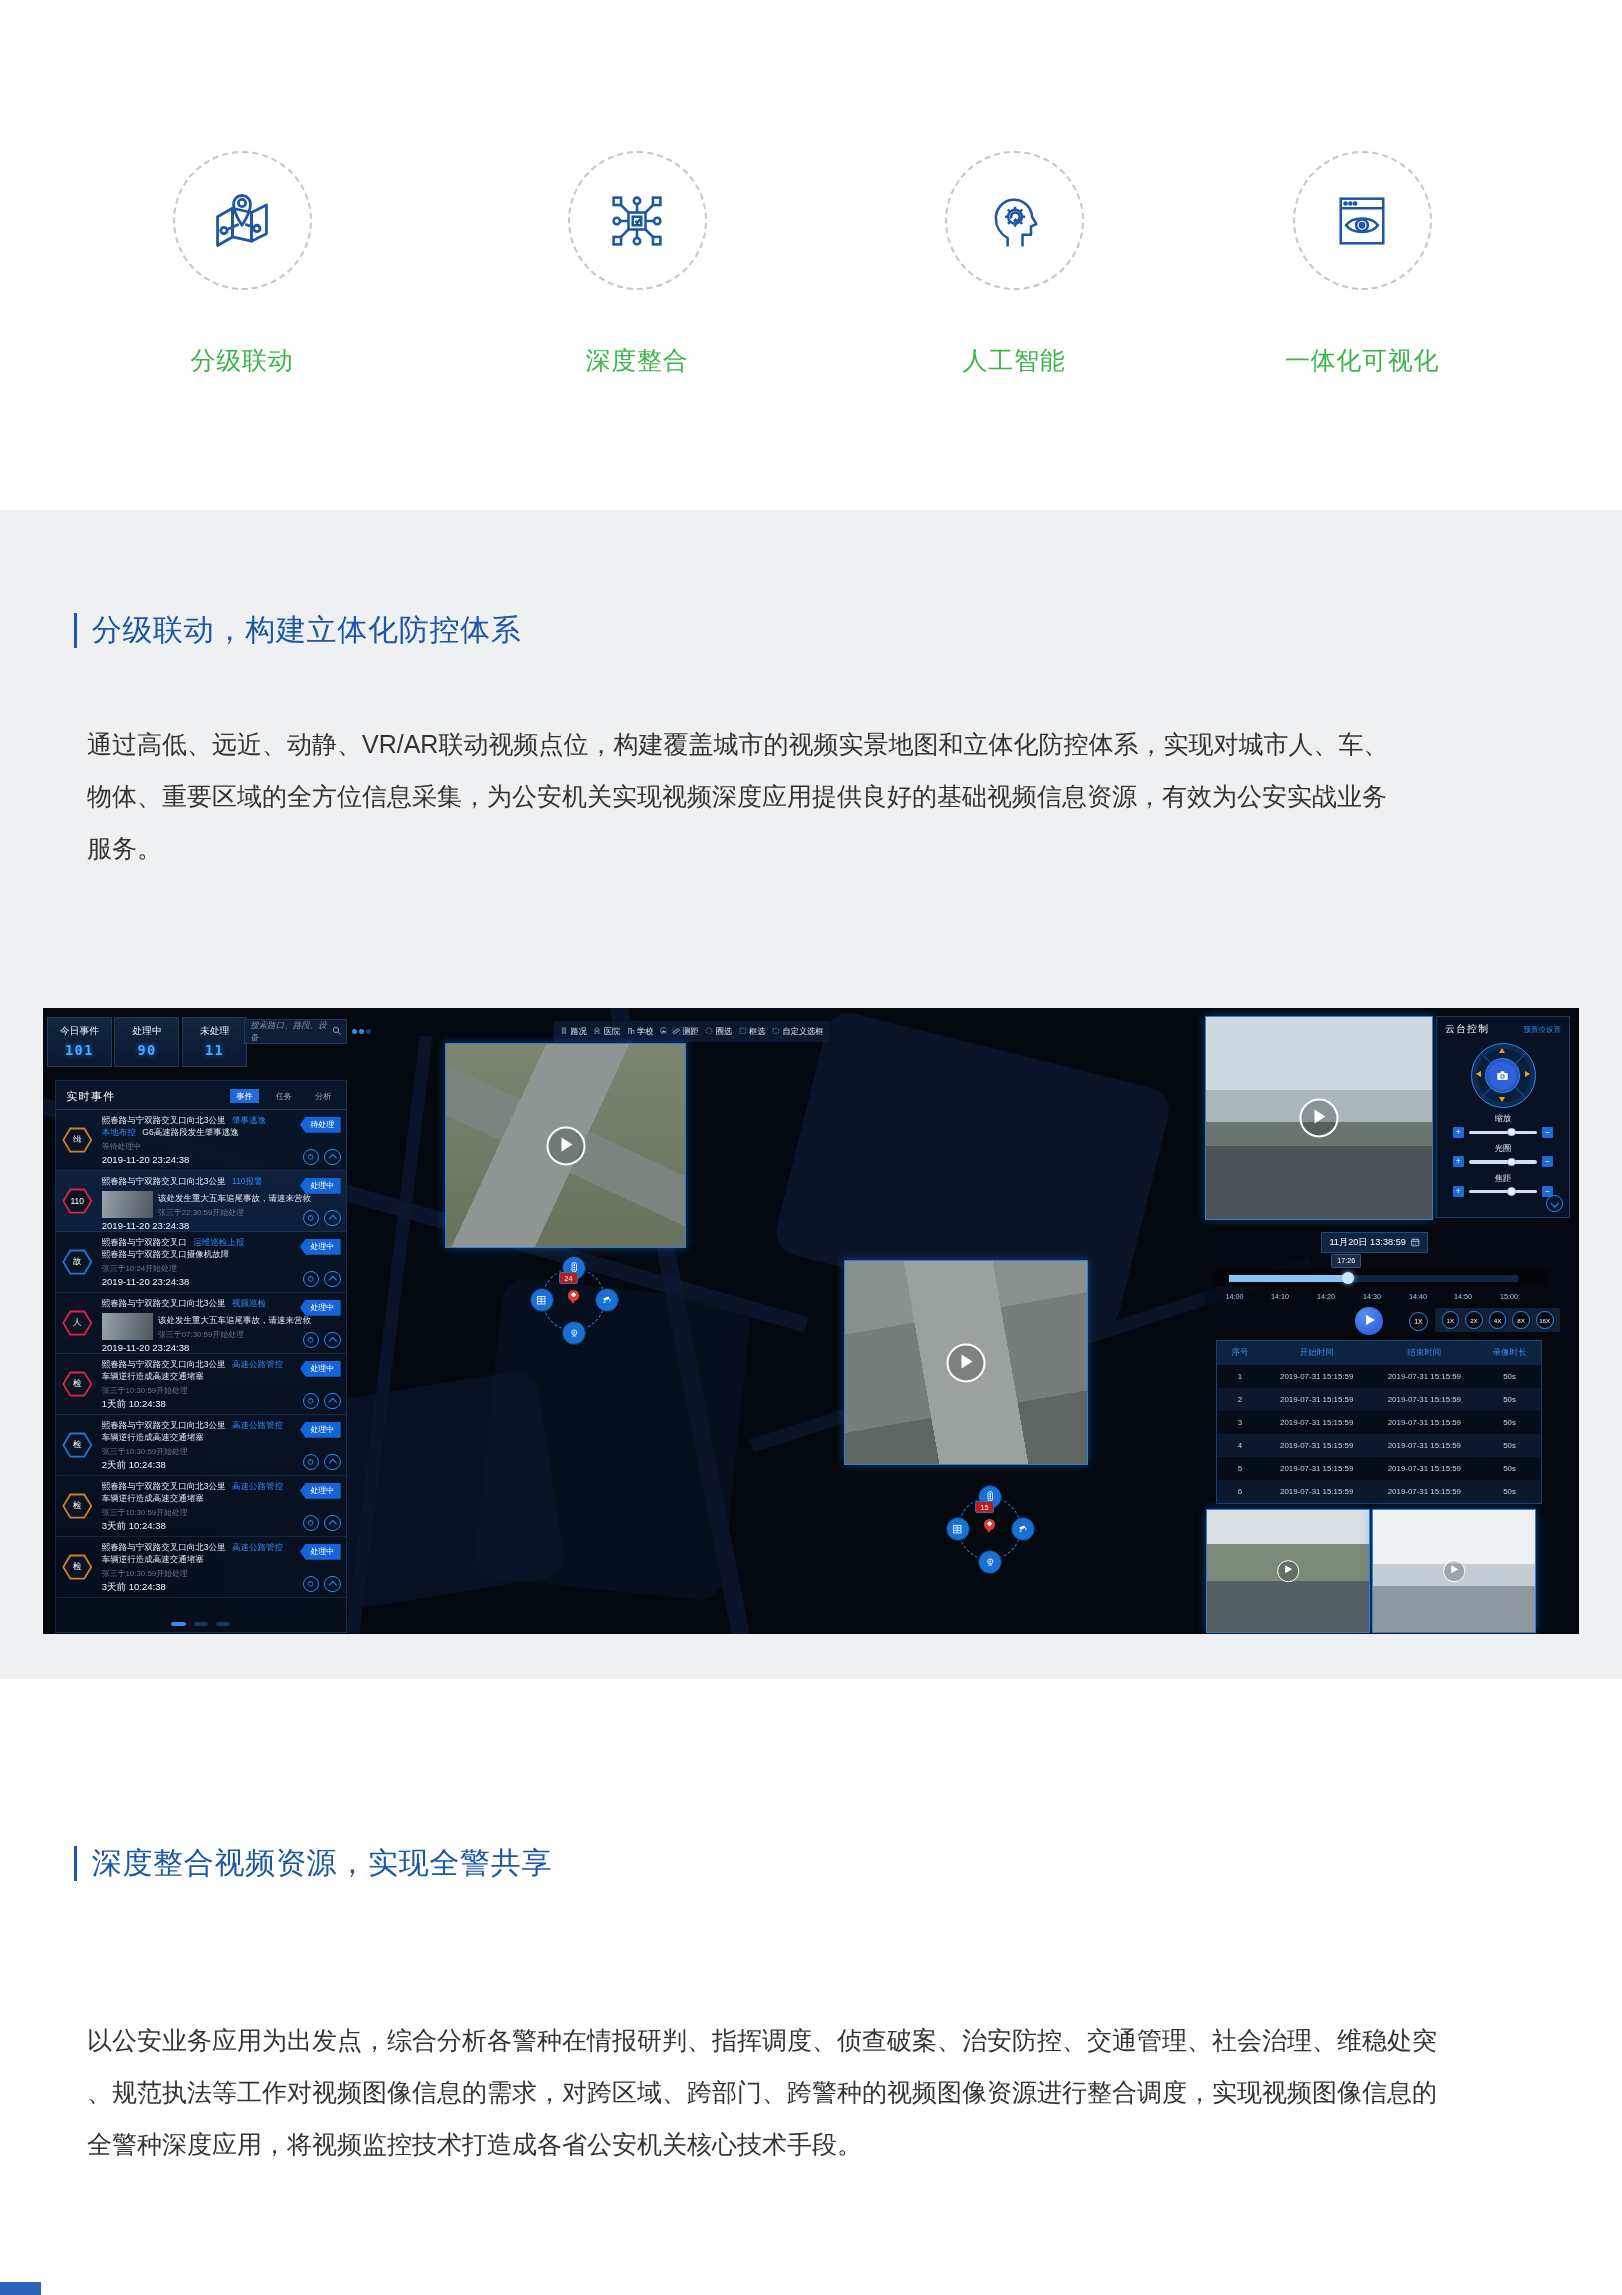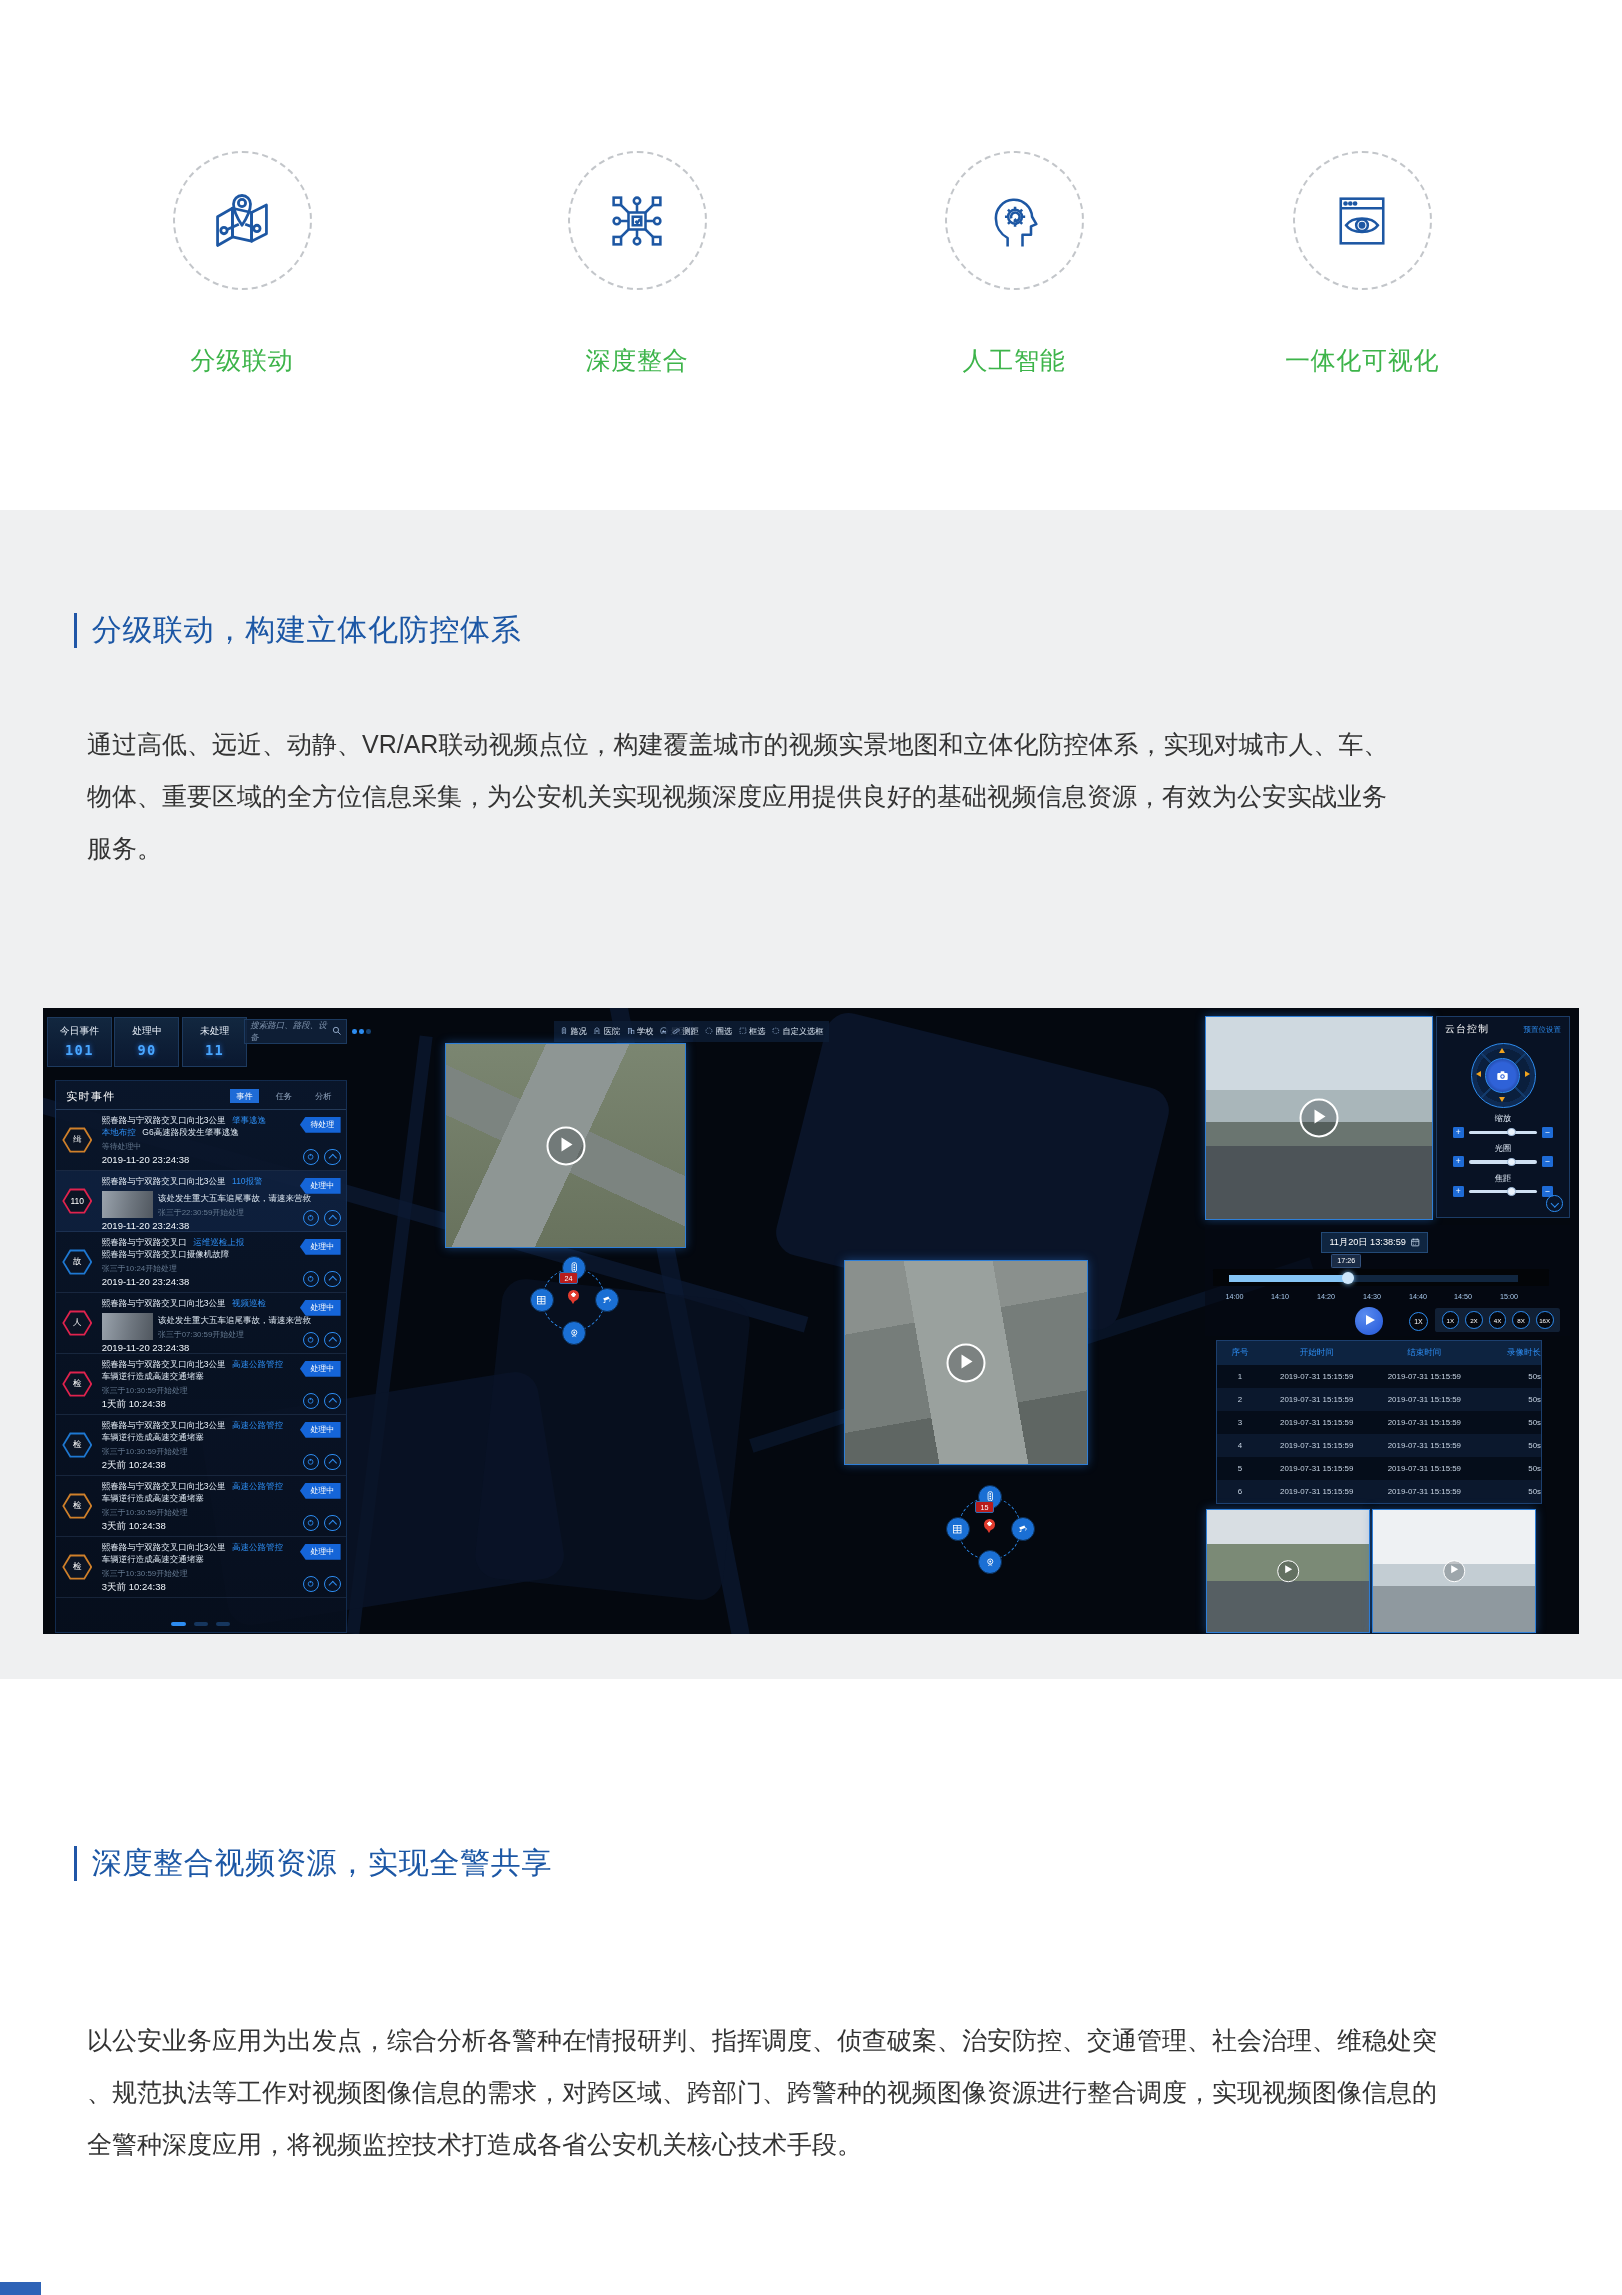--- a/index.html
+++ b/index.html
@@ -161,21 +161,21 @@
                display:flex;align-items:center;gap:5.9px;padding:0 6.5px;}
   .speed{width:15.7px;height:15.7px;border-radius:50%;border:1px solid #2d8cf0;background:#05080f;color:#fff;
          font-size:6.2px;display:flex;align-items:center;justify-content:center;cursor:pointer;}
   
   .rec-table{position:absolute;left:1173px;top:332px;width:326px;background:rgba(6,14,28,.85);
              border:0.7px solid #1c3f6e;box-sizing:border-box;}
   .t-row{display:flex;height:23px;align-items:center;font-size:7.9px;color:#c6d3e2;}
   .t-row.head{height:24px;background:#0d2340;color:#2d8cf0;font-size:8.5px;}
   .t-row.odd{background:rgba(18,36,64,.5);}
   .t-c0{width:46px;text-align:center;} .t-c1{width:108px;text-align:center;}
-  .t-c2{width:108px;text-align:center;} .t-c3{width:63px;text-align:right;}
+  .t-c2{width:108px;text-align:center;} .t-c3{width:63px;text-align:center;}
   
   .vid-b1{position:absolute;left:1163px;top:501px;width:162px;height:122px;
           background:linear-gradient(to bottom,#d8dee3 0 28%,#7b8a76 28% 58%,#565f63 58% 100%);}
   .vid-b2{position:absolute;left:1329px;top:501px;width:162px;height:122px;
           background:linear-gradient(to bottom,#eef1f3 0 44%,#c3cdd3 44% 62%,#8f999f 62% 100%);}
   .aerial1{background:
       linear-gradient(115deg,transparent 0 30%,#8e9694 30% 55%,transparent 55%),
       linear-gradient(25deg,transparent 0 42%,#7c8480 42% 58%,transparent 58%),
       linear-gradient(#7b8671,#68725d);}
   .aerial2{background:

